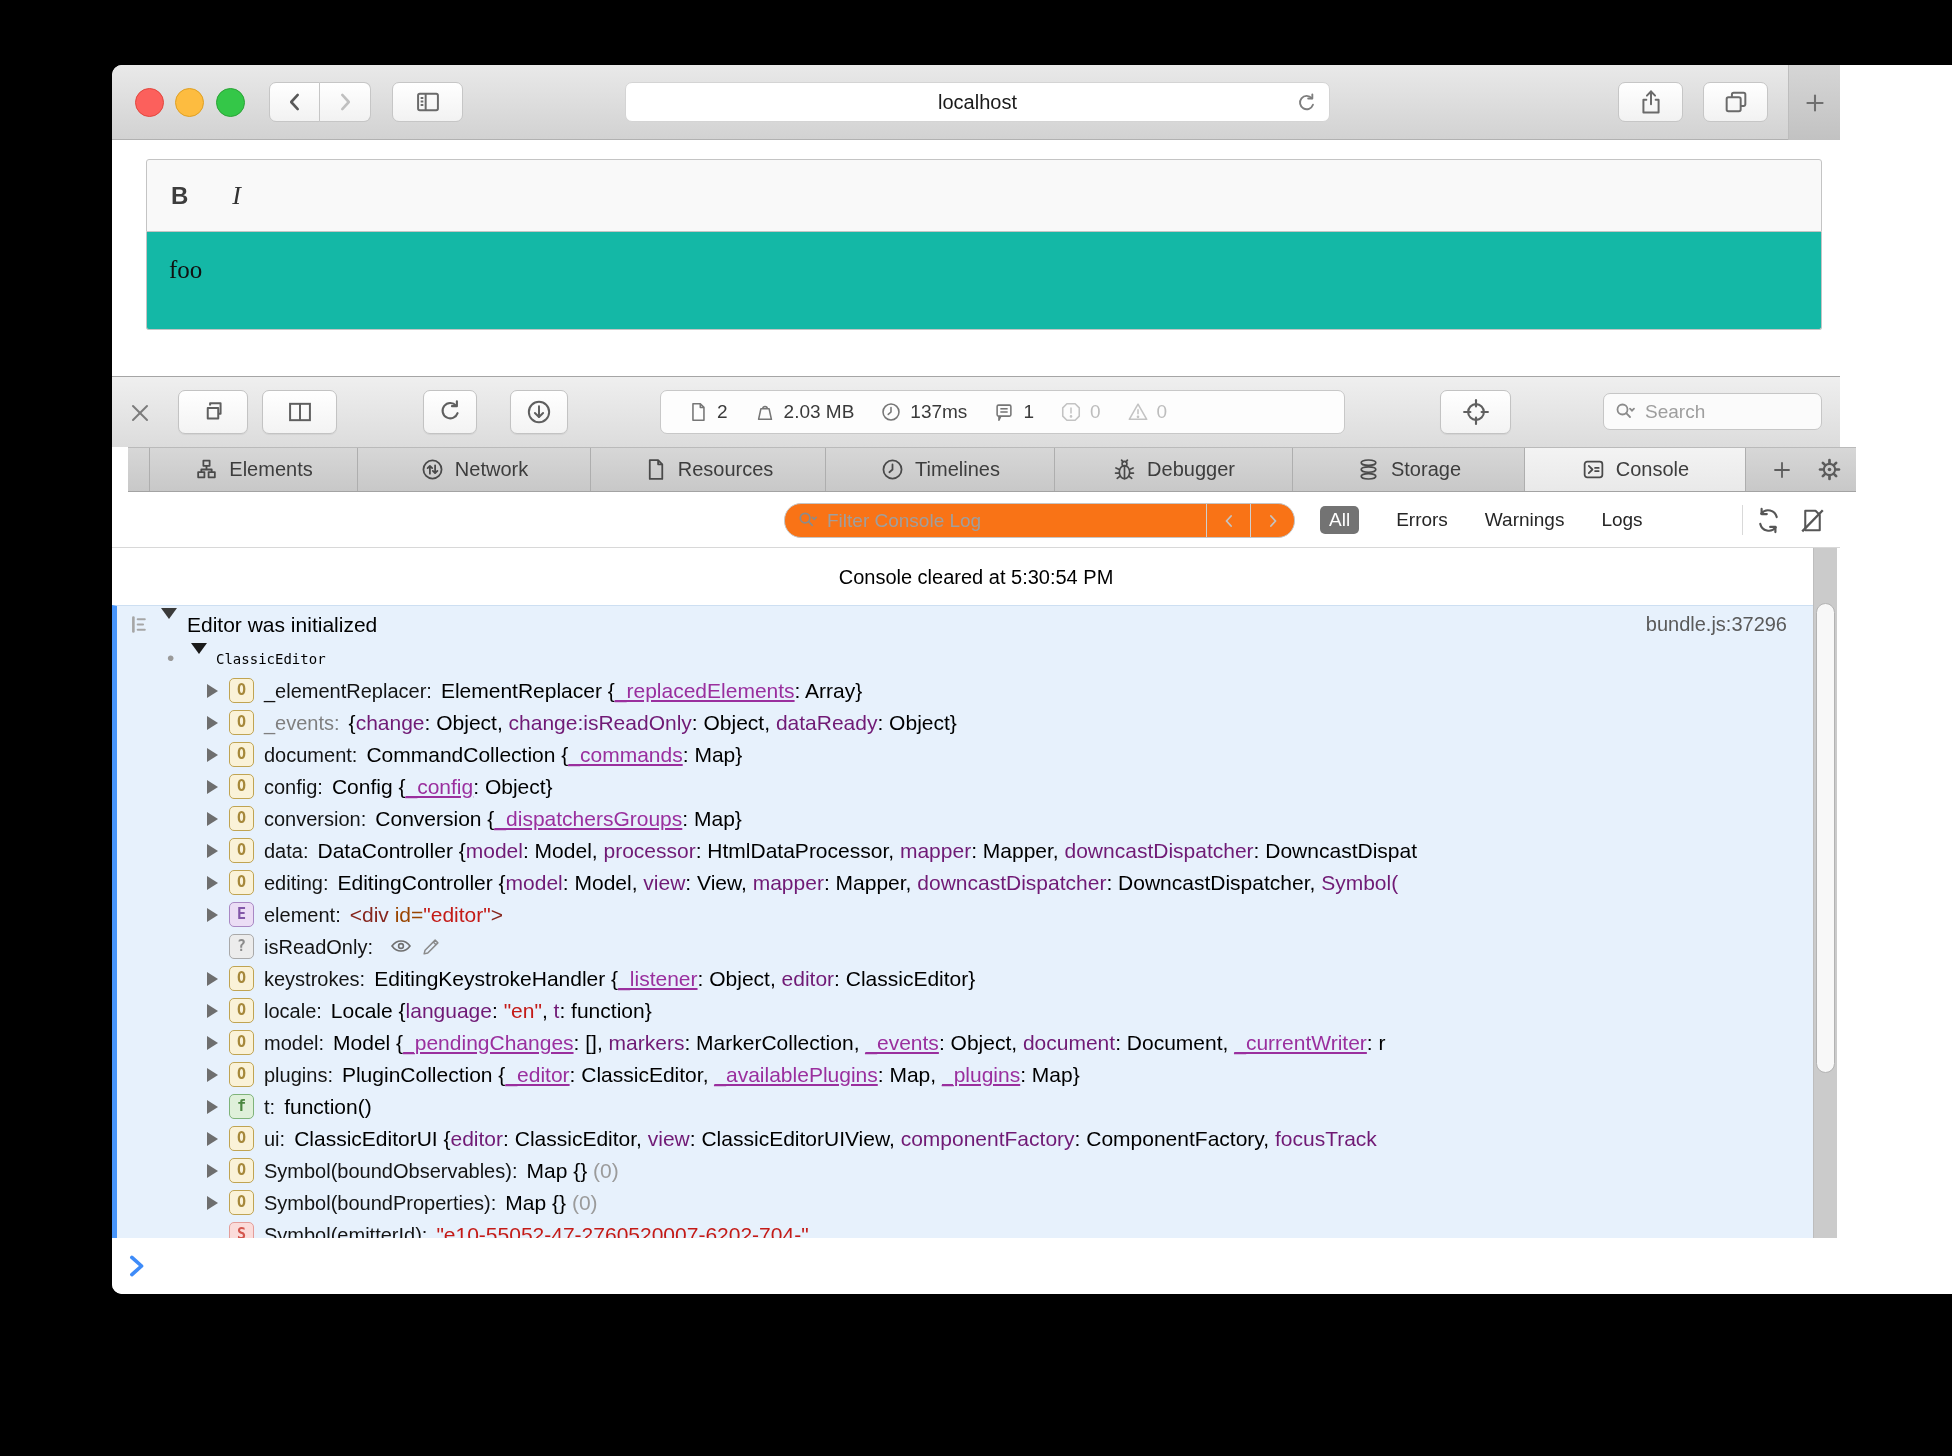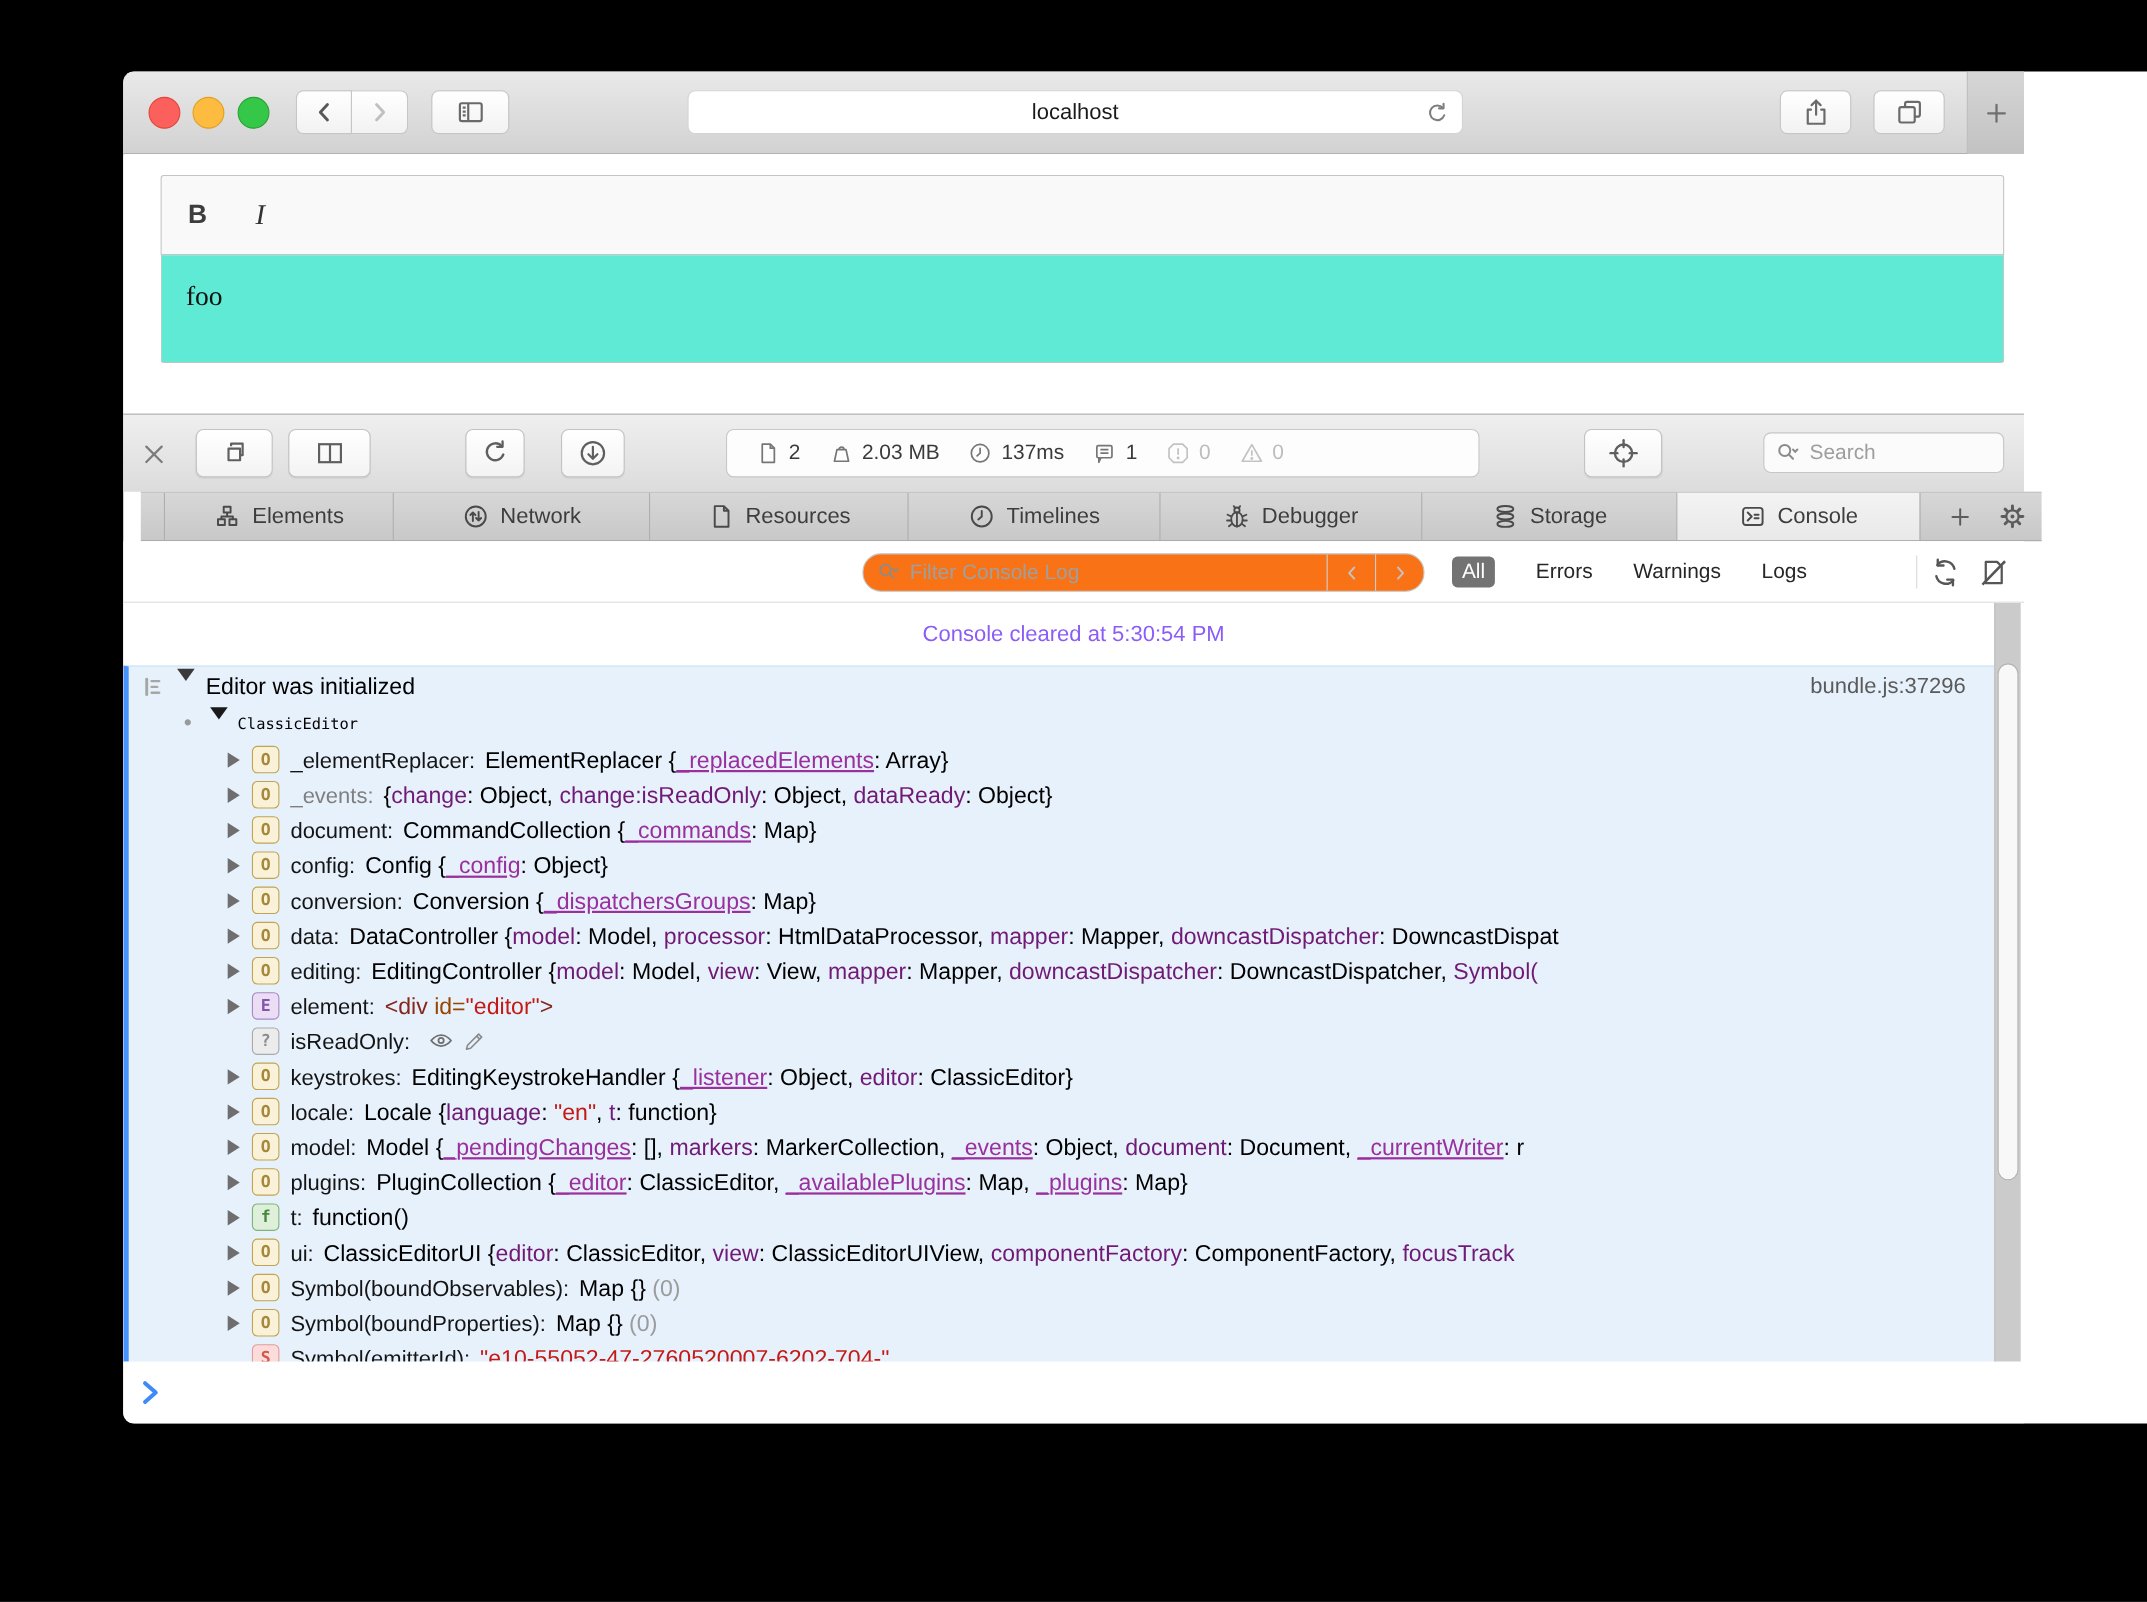--- a/index.html
+++ b/index.html
@@ -28,21 +28,21 @@
   .url-reload{position:absolute;right:10px;top:8px;}
   .newtab-strip{position:absolute;right:0;top:0;width:52px;height:75px;border-left:1px solid #bdbdbd;
             background:linear-gradient(#d6d6d6,#c2c2c2);display:flex;align-items:center;justify-content:center;}
   
   .webview{position:absolute;left:0;top:76px;width:1728px;height:235px;background:#fff;}
   .editor-box{position:absolute;left:34px;top:18px;width:1676px;height:171px;}
   .editor-toolbar{height:73px;background:#f9f9f9;border:1px solid #c4c4c4;border-radius:3px 3px 0 0;
             display:flex;align-items:center;padding-left:24px;gap:44px;}
   .btn-bold{font-weight:bold;font-size:24px;color:#3d3d3d;}
   .btn-italic{font-family:"Liberation Serif","DejaVu Serif",serif;font-style:italic;font-size:26px;color:#333;}
-  .editor-content{height:98px;background:#5eead4;border:1px solid #c4c4c4;border-top:none;border-radius:0 0 3px 3px;
+  .editor-content{height:98px;background:#14b8a6;border:1px solid #c4c4c4;border-top:none;border-radius:0 0 3px 3px;
             font-family:"Liberation Serif","DejaVu Serif",serif;font-size:25px;color:#111;padding:24px 0 0 22px;}
   
   .insp-toolbar{position:absolute;left:0;top:311px;width:1728px;height:71px;
             background:linear-gradient(#efefef,#dcdcdc);border-top:1px solid #a5a5a5;}
   .ibtn{position:absolute;top:13px;height:44px;background:linear-gradient(#ffffff,#f3f3f3);
         border:1px solid #c3c3c3;border-radius:7px;display:flex;align-items:center;justify-content:center;
         box-shadow:0 1px 1px rgba(0,0,0,.06);}
   .close-x{position:absolute;left:16px;top:24px;}
   .stats-pill{position:absolute;left:548px;top:13px;width:685px;height:44px;background:#fdfdfd;
         border:1px solid #c8c8c8;border-radius:7px;display:flex;align-items:center;padding:0 26px;gap:13px;}
@@ -69,21 +69,21 @@
   .filterfield input::placeholder{color:#9f9f9f;}
   .findnav{position:absolute;right:0;top:0;height:33px;display:flex;}
   .findbtn{width:44px;height:33px;border-left:1px solid #cfcfcf;display:flex;align-items:center;justify-content:center;}
   .scopes{position:absolute;left:1208px;top:0;height:56px;display:flex;align-items:center;gap:37px;}
   .scope{font-size:19px;color:#262626;}
   .scope.selected{background:#737373;color:#fff;border-radius:5px;padding:3px 9px;}
   .fdivider{position:absolute;left:1630px;top:13px;width:1px;height:30px;background:#d9d9d9;}
   .fic{position:absolute;top:14px;}
   
   .console-area{position:absolute;left:0;top:483px;width:1728px;height:690px;background:#fff;overflow:hidden;}
-  .cleared{padding-top:18px;text-align:center;font-size:20px;color:#8b5cf6;}
+  .cleared{padding-top:18px;text-align:center;font-size:20px;color:#000000;}
   .log-row{position:absolute;left:0;top:57px;width:1701px;height:633px;background:#e7f1fc;
         border-left:5px solid #4795fb;border-top:1px solid #cddff2;overflow:hidden;}
   .log-header{position:relative;height:37px;}
   .log-icon{position:absolute;left:12px;top:8px;}
   .tri-down{width:0;height:0;border-left:8px solid transparent;border-right:8px solid transparent;border-top:11px solid #3a3a3a;}
   .hdr-tri{position:absolute;left:44px;top:13px;}
   .log-title{position:absolute;left:70px;top:0;line-height:37px;font-size:21px;color:#000;}
   .log-loc{position:absolute;right:26px;top:0;line-height:37px;font-size:20px;color:#5a5a5a;}
   .obj-root{position:relative;height:32px;}
   .bullet{position:absolute;left:50px;top:3px;color:#9a9a9a;font-size:21px;}

